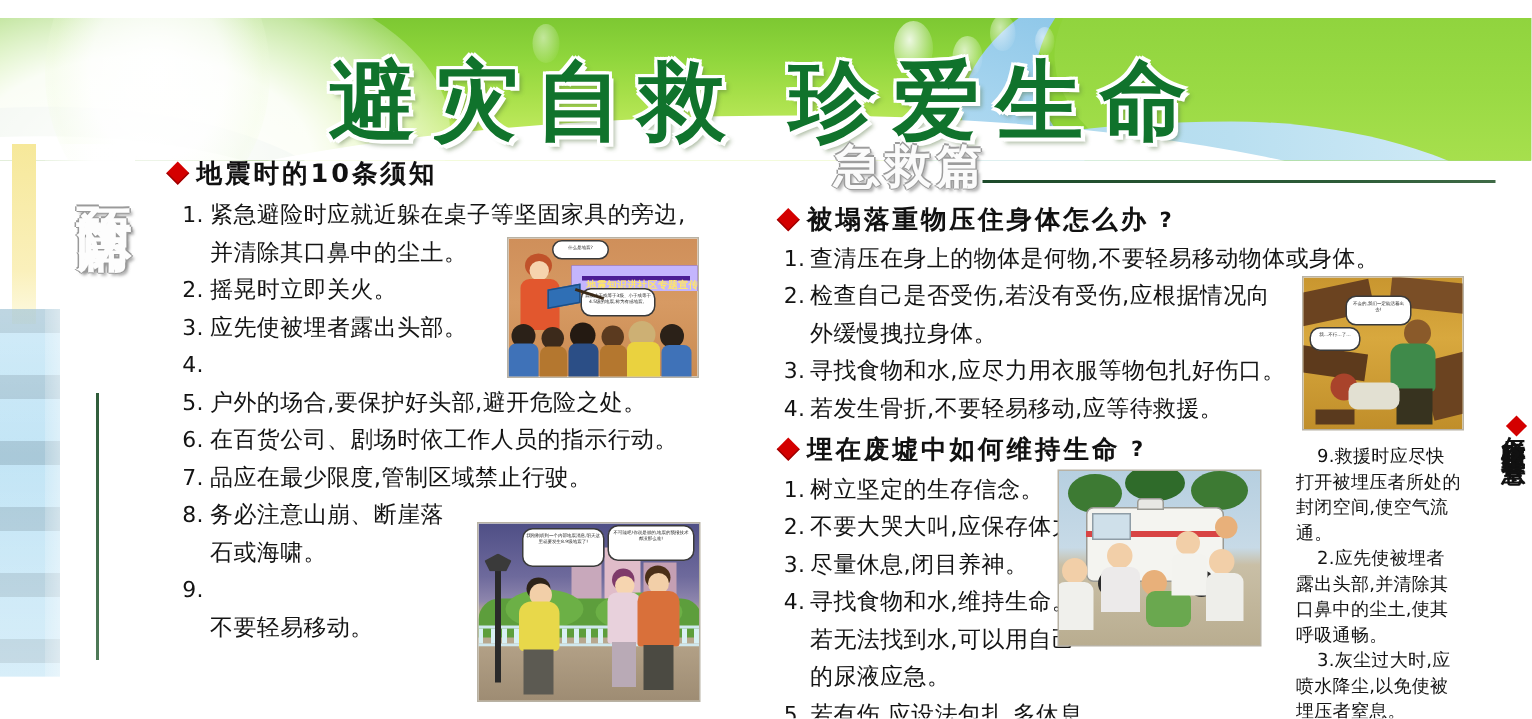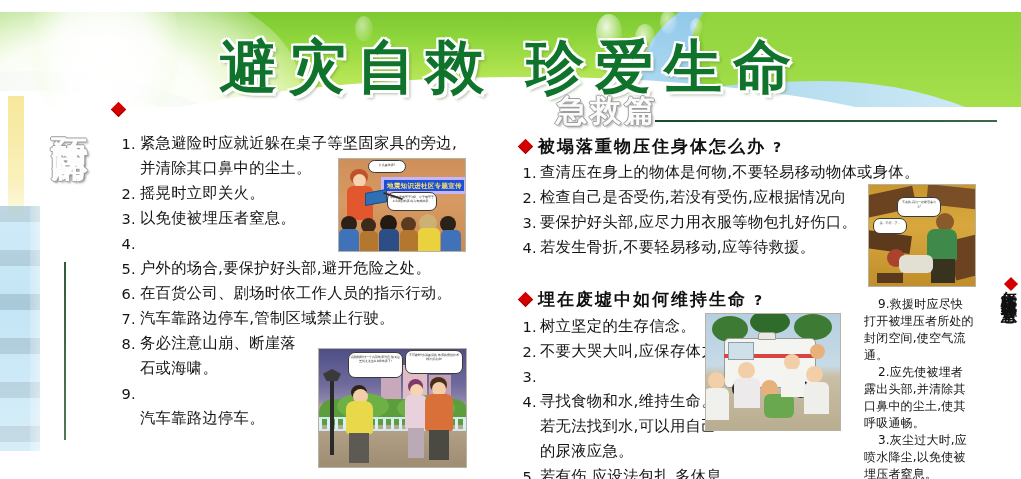--- a/index.html
+++ b/index.html
@@ -228,75 +228,76 @@
   <div class="edge-yellow"></div>
   <div class="edge-blue"></div>
   <div class="edge-blue-soft"></div>
   <div class="edge-white-fade"></div>
 
   <div class="vlabel-prevent">预防篇</div>
   <div class="vlabel-rule"></div>
 
   <div class="head" style="left:113px; top:104px;">
     <span class="diamond"></span>
+    <span>地震时的10条须知</span>
   </div>
 
   <div class="list" id="list-prevent" style="left:116px; top:131px;">
       <div class="li">
         <span class="num">1.</span>
         <span class="txt">紧急避险时应就近躲在桌子等坚固家具的旁边,</span>
       </div>
       <div class="li cont">
         <span class="num">1.</span>
         <span class="txt">并清除其口鼻中的尘土。</span>
       </div>
       <div class="li">
         <span class="num">2.</span>
         <span class="txt">摇晃时立即关火。</span>
       </div>
       <div class="li">
         <span class="num">3.</span>
-        <span class="txt">以免使被埋压者窒息。</span>
+        <span class="txt">应先使被埋者露出头部。</span>
       </div>
       <div class="li">
         <span class="num">4.</span>
       </div>
       <div class="li">
         <span class="num">5.</span>
         <span class="txt">户外的场合,要保护好头部,避开危险之处。</span>
       </div>
       <div class="li">
         <span class="num">6.</span>
         <span class="txt">在百货公司、剧场时依工作人员的指示行动。</span>
       </div>
       <div class="li">
         <span class="num">7.</span>
-        <span class="txt">汽车靠路边停车,管制区域禁止行驶。</span>
+        <span class="txt">品应在最少限度,管制区域禁止行驶。</span>
       </div>
       <div class="li">
         <span class="num">8.</span>
         <span class="txt">务必注意山崩、断崖落</span>
       </div>
       <div class="li cont">
         <span class="num">8.</span>
         <span class="txt">石或海啸。</span>
       </div>
       <div class="li">
         <span class="num">9.</span>
       </div>
       <div class="li cont">
         <span class="num">9.</span>
-        <span class="txt">汽车靠路边停车。</span>
+        <span class="txt">不要轻易移动。</span>
       </div>
     </div>
 
   <div class="illo" style="left:338px; top:158px; width:128px; height:94px;">
     <div class="sky" style="background:linear-gradient(180deg,#cf8f5a 0%,#d79a63 46%,#c98b52 100%);"></div>
 
-    <div style="position:absolute;left:42px;top:18px;width:86px;height:17px;background:#1d4ed8;border:3px solid #c4b5fd;">
+    <div style="position:absolute;left:42px;top:18px;width:86px;height:17px;background:#4c1d95;border:7px solid #c4b5fd;">
       <div style="position:absolute;left:3px;top:2px;font-size:6.5px;color:#ffe66a;font-weight:bold;letter-spacing:.3px;white-space:nowrap;">地震知识进社区专题宣传</div>
     </div>
 
     <div class="bubble" style="left:29px;top:1px;width:38px;height:13px;">什么是地震?</div>
     <div class="bubble" style="left:48px;top:33px;width:50px;height:19px;">震级大于或等于3级、小于或等于4.5级的地震,称为有感地震。</div>
 
     <div class="blob" style="left:11px;top:10px;width:18px;height:16px;background:#c0522a;"></div>
     <div class="blob" style="left:14px;top:15px;width:13px;height:13px;background:#f6d3ae;"></div>
     <div style="position:absolute;left:8px;top:27px;width:26px;height:34px;background:#e2572e;border-radius:6px 6px 0 0;"></div>
     <div style="position:absolute;left:26px;top:32px;width:22px;height:13px;background:#2f6fb5;transform:skewY(-10deg);border:1px solid #1d4f86;"></div>
@@ -365,23 +366,27 @@
 
   <div class="list" id="list-crush" style="left:522px; top:160px;">
       <div class="li">
         <span class="num">1.</span>
         <span class="txt">查清压在身上的物体是何物,不要轻易移动物体或身体。</span>
       </div>
       <div class="li">
         <span class="num">2.</span>
         <span class="txt">检查自己是否受伤,若没有受伤,应根据情况向</span>
       </div>
+      <div class="li cont">
+        <span class="num">2.</span>
+        <span class="txt">外缓慢拽拉身体。</span>
+      </div>
       <div class="li">
         <span class="num">3.</span>
-        <span class="txt">要保护好头部,应尽力用衣服等物包扎好伤口。</span>
+        <span class="txt">寻找食物和水,应尽力用衣服等物包扎好伤口。</span>
       </div>
       <div class="li">
         <span class="num">4.</span>
         <span class="txt">若发生骨折,不要轻易移动,应等待救援。</span>
       </div>
     </div>
 
   <div class="illo" style="left:868px; top:184px; width:108px; height:103px;">
     <div class="sky" style="background:linear-gradient(180deg,#c9962f 0%,#d8a83e 40%,#c08e2a 100%);"></div>
 
@@ -412,20 +417,21 @@
       <div class="li">
         <span class="num">1.</span>
         <span class="txt">树立坚定的生存信念。</span>
       </div>
       <div class="li">
         <span class="num">2.</span>
         <span class="txt">不要大哭大叫,应保存体力。</span>
       </div>
       <div class="li">
         <span class="num">3.</span>
+        <span class="txt">尽量休息,闭目养神。</span>
       </div>
       <div class="li">
         <span class="num">4.</span>
         <span class="txt">寻找食物和水,维持生命。</span>
       </div>
       <div class="li cont">
         <span class="num">4.</span>
         <span class="txt">若无法找到水,可以用自己</span>
       </div>
       <div class="li cont">

